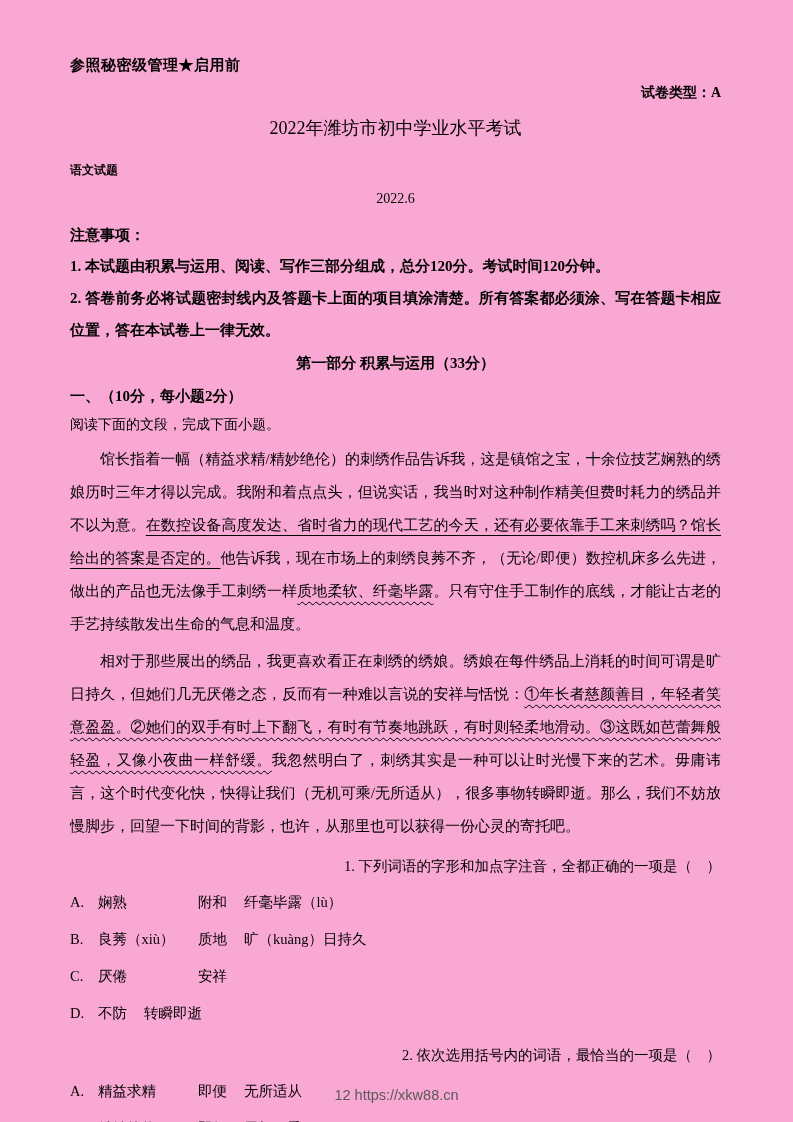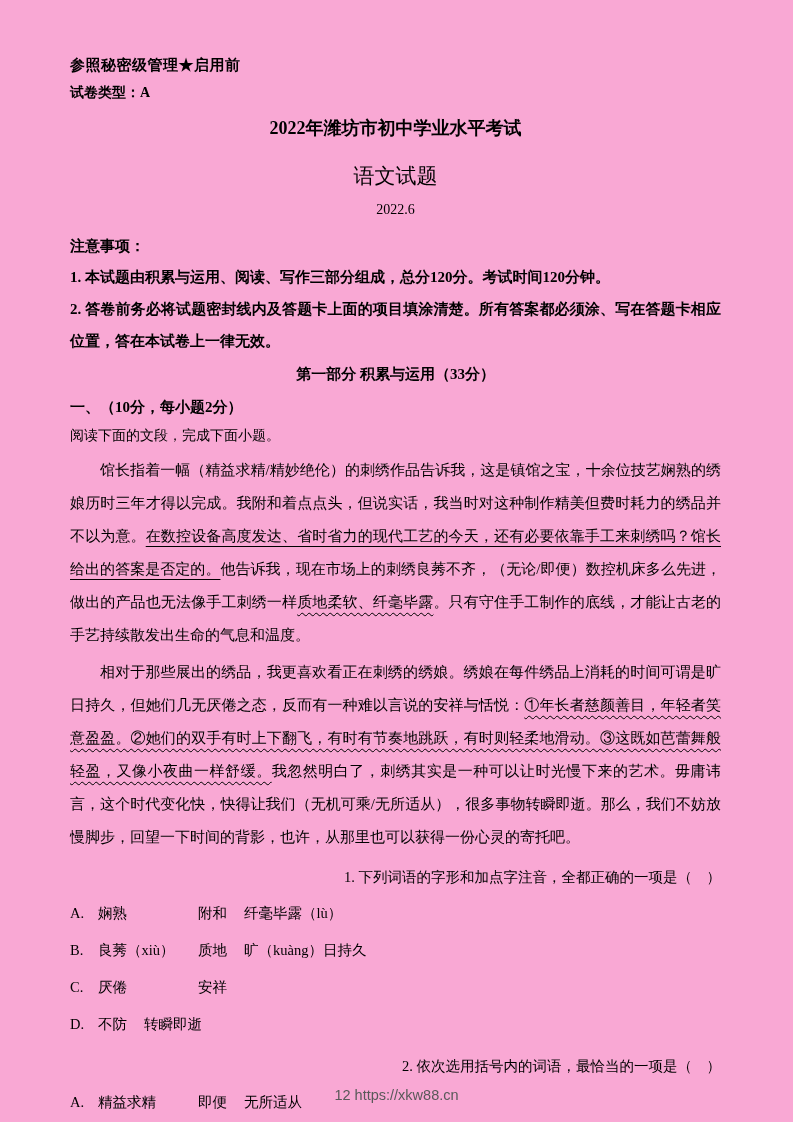--- a/index.html
+++ b/index.html
@@ -22,34 +22,35 @@
     overflow: hidden;
     background: #f9a8d4;
   }
   .hdr-left {
     font-size: 15px;
     font-weight: bold;
     letter-spacing: 0.5px;
   }
   .hdr-right {
     margin-top: 9px;
+    text-align: right;
     font-size: 14px;
     font-weight: bold;
   }
   .title-main {
     margin: 14px 0 0 0;
     text-align: center;
     font-size: 18px;
-    font-weight: bold;
+    font-weight: normal;
   }
   .title-subject {
     margin: 22px 0 0 0;
-    text-align: center;
-    font-size: 21px;
-    font-weight: normal;
+    text-align: left;
+    font-size: 12px;
+    font-weight: bold;
   }
   .title-date {
     margin: 12px 0 0 0;
     text-align: center;
     font-size: 14px;
   }
   .notice-heading {
     margin-top: 14px;
     font-size: 15px;
     font-weight: bold;

